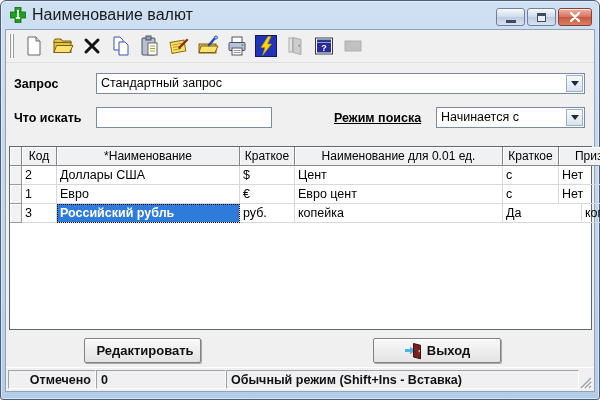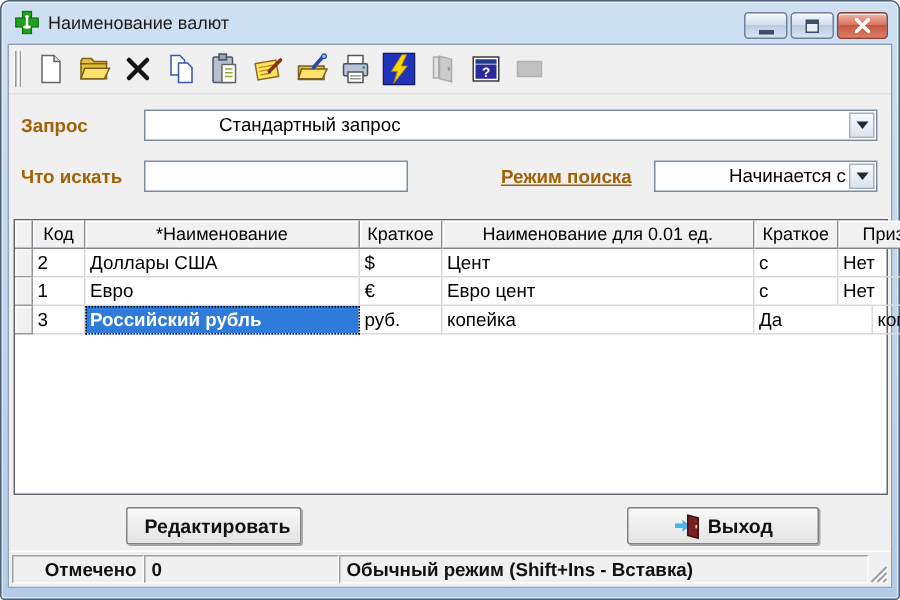--- a/index.html
+++ b/index.html
@@ -6,43 +6,43 @@
     font-family:"Liberation Sans","DejaVu Sans",sans-serif;-webkit-font-smoothing:antialiased;}
   *{box-sizing:border-box;}
   .window{position:absolute;inset:0;border:1px solid #4e5f78;
     border-radius:6px 6px 3px 3px;
     background:linear-gradient(#cfe0f3,#b3cde9);
     box-shadow:inset 0 0 0 1px rgba(255,255,255,.45);}
   
   .titlebar{position:absolute;left:0;top:0;right:0;height:28px;display:flex;align-items:center;
     padding-left:9px;border-radius:6px 6px 0 0;}
   .app-icon{width:16px;height:16px;margin-right:6px;flex:none;}
-  .title-text{font-size:12px;color:#1a1a1a;}
+  .title-text{font-size:16px;color:#1a1a1a;}
   .cap-group{position:absolute;right:7px;top:7px;display:flex;gap:2px;}
   .cap-btn{height:18px;border-radius:3px;display:flex;align-items:center;justify-content:center;
     border:1px solid #70809a;box-shadow:inset 0 1px 0 rgba(255,255,255,.8);}
   .cap-min,.cap-max{width:29px;background:linear-gradient(#f4f8fc,#cfdcec 50%,#bccbdf 50%,#d7e3f1);}
   .cap-close{width:34px;background:linear-gradient(#f0b4a4,#d8705c 50%,#c65743 50%,#d97f62);border-color:#8e3d2f;}
   .glyph-min{width:10px;height:3px;background:#3d4c63;margin-top:8px;}
   .glyph-max{width:9px;height:9px;border:1px solid #3d4c63;border-top-width:3px;background:#e8eef6;}
   
   .client{position:absolute;left:4px;right:4px;top:28px;bottom:7px;background:#f0f0f0;
     border:1px solid #93a2b2;}
   
   .toolbar{position:absolute;left:0;top:0;right:0;height:33px;display:flex;align-items:center;
     border-bottom:1px solid #dfdfdf;}
   .gripper{width:7px;height:24px;margin-left:3px;margin-right:5px;display:flex;gap:1px;}
   .gripper i{display:block;width:2px;height:100%;background:#cfcfcf;border-left:1px solid #fff;border-right:1px solid #9b9b9b;}
   .tbtn{width:26px;height:26px;margin-right:3px;display:flex;align-items:center;justify-content:center;flex:none;}
   .tbtn svg{width:22px;height:22px;}
   .tbtn.disabled{opacity:.9;}
   
-  .lbl{position:absolute;font-size:12.5px;font-weight:bold;color:#a16207;}
+  .lbl{position:absolute;font-size:12.5px;font-weight:bold;color:#000000;}
   .combo{position:absolute;height:21px;background:#fff;border:1px solid #7c8ca0;font-size:12.5px;}
-  .combo .val{position:absolute;left:4px;top:2px;right:20px;white-space:nowrap;overflow:hidden;margin-left:45px;}
+  .combo .val{position:absolute;left:4px;top:2px;right:20px;white-space:nowrap;overflow:hidden;}
   .combo-btn{position:absolute;right:1px;top:1px;bottom:1px;width:17px;
     background:linear-gradient(#f7fafc,#d9e4f0);border:1px solid #9fb0c4;
     display:flex;align-items:center;justify-content:center;}
   .combo-arrow{width:0;height:0;border-left:4px solid transparent;border-right:4px solid transparent;border-top:5px solid #1c2a3a;}
   .textbox{position:absolute;height:21px;border:1px solid #7c8ca0;background:#fff;
     font-size:12.5px;padding:0 3px;font-family:inherit;outline:none;}
   
   .grid{position:absolute;left:3px;top:116px;width:583px;height:184px;background:#fff;
     border:1px solid #5f666d;}
   .grow{display:flex;height:19px;}
@@ -61,21 +61,21 @@
   .w-s2{width:56px;flex:none;}
   .w-pr{width:79px;flex:none;}
   .w-fill{flex:1;border:none;background:#fff;}
   .sel{background:#2e7bd9;color:#fff;outline:1px dotted #000;outline-offset:-1px;font-weight:bold;}
   
   .btn{position:absolute;top:308px;height:25px;display:flex;align-items:center;justify-content:center;gap:5px;
     background:linear-gradient(#f9f9f9,#e3e3e3);border:1px solid #828282;
     box-shadow:1px 1px 0 #a9a9a9, inset 0 1px 0 #fff;border-radius:2px;
     font-family:inherit;font-size:13px;font-weight:bold;color:#111;padding:0 8px;}
   .btn-edit{left:78px;width:117px;}
-  .btn-exit{left:367px;width:128px;margin-left:45px;}
+  .btn-exit{left:367px;width:128px;}
   
   .statusbar{position:absolute;left:0;right:0;bottom:0;height:24px;background:#f0f0f0;border-top:1px solid #fff;padding-left:16px;}
   .panel{position:absolute;top:2px;bottom:2px;border:1px solid;border-color:#9da3a8 #fdfdfd #fdfdfd #9da3a8;
     display:flex;align-items:center;font-weight:bold;font-size:12.5px;color:#111;background:#f0f0f0;}
   .p1{left:2px;width:88px;justify-content:flex-end;padding-right:4px;}
   .p2{left:90px;width:130px;padding-left:4px;}
   .p3{left:220px;right:15px;padding-left:4px;white-space:nowrap;}
   .grip{position:absolute;right:2px;bottom:2px;width:13px;height:13px;}
 </style>
 </head>

